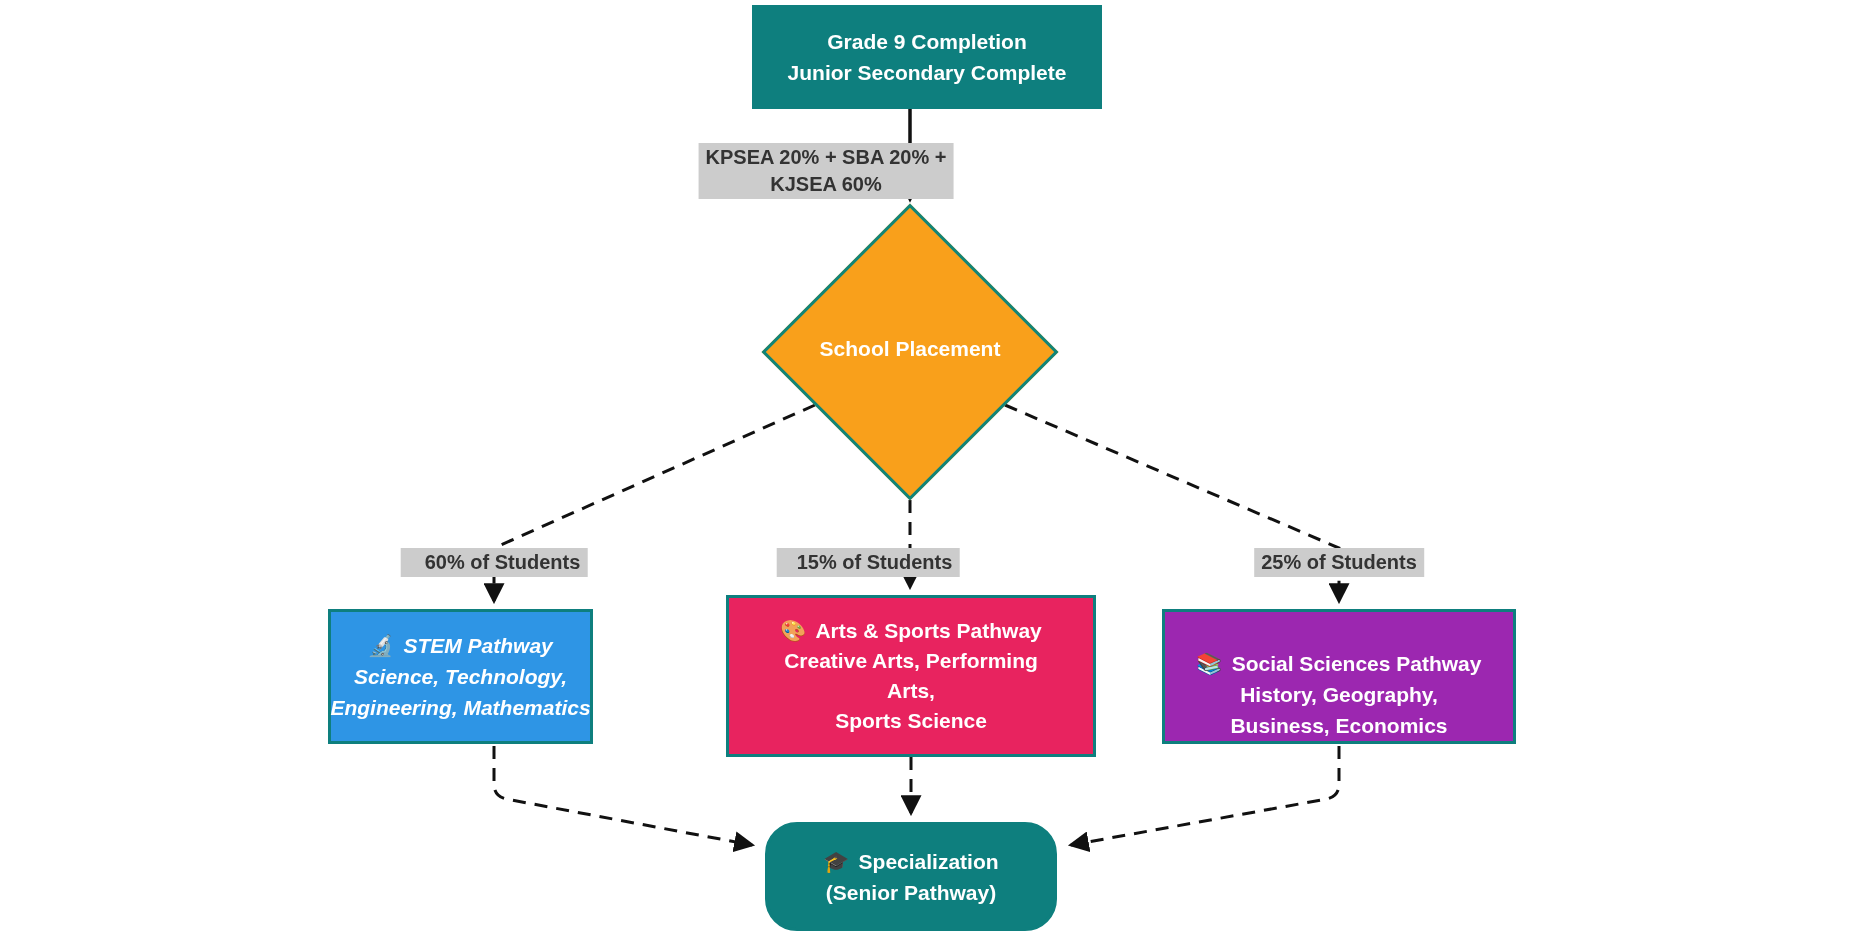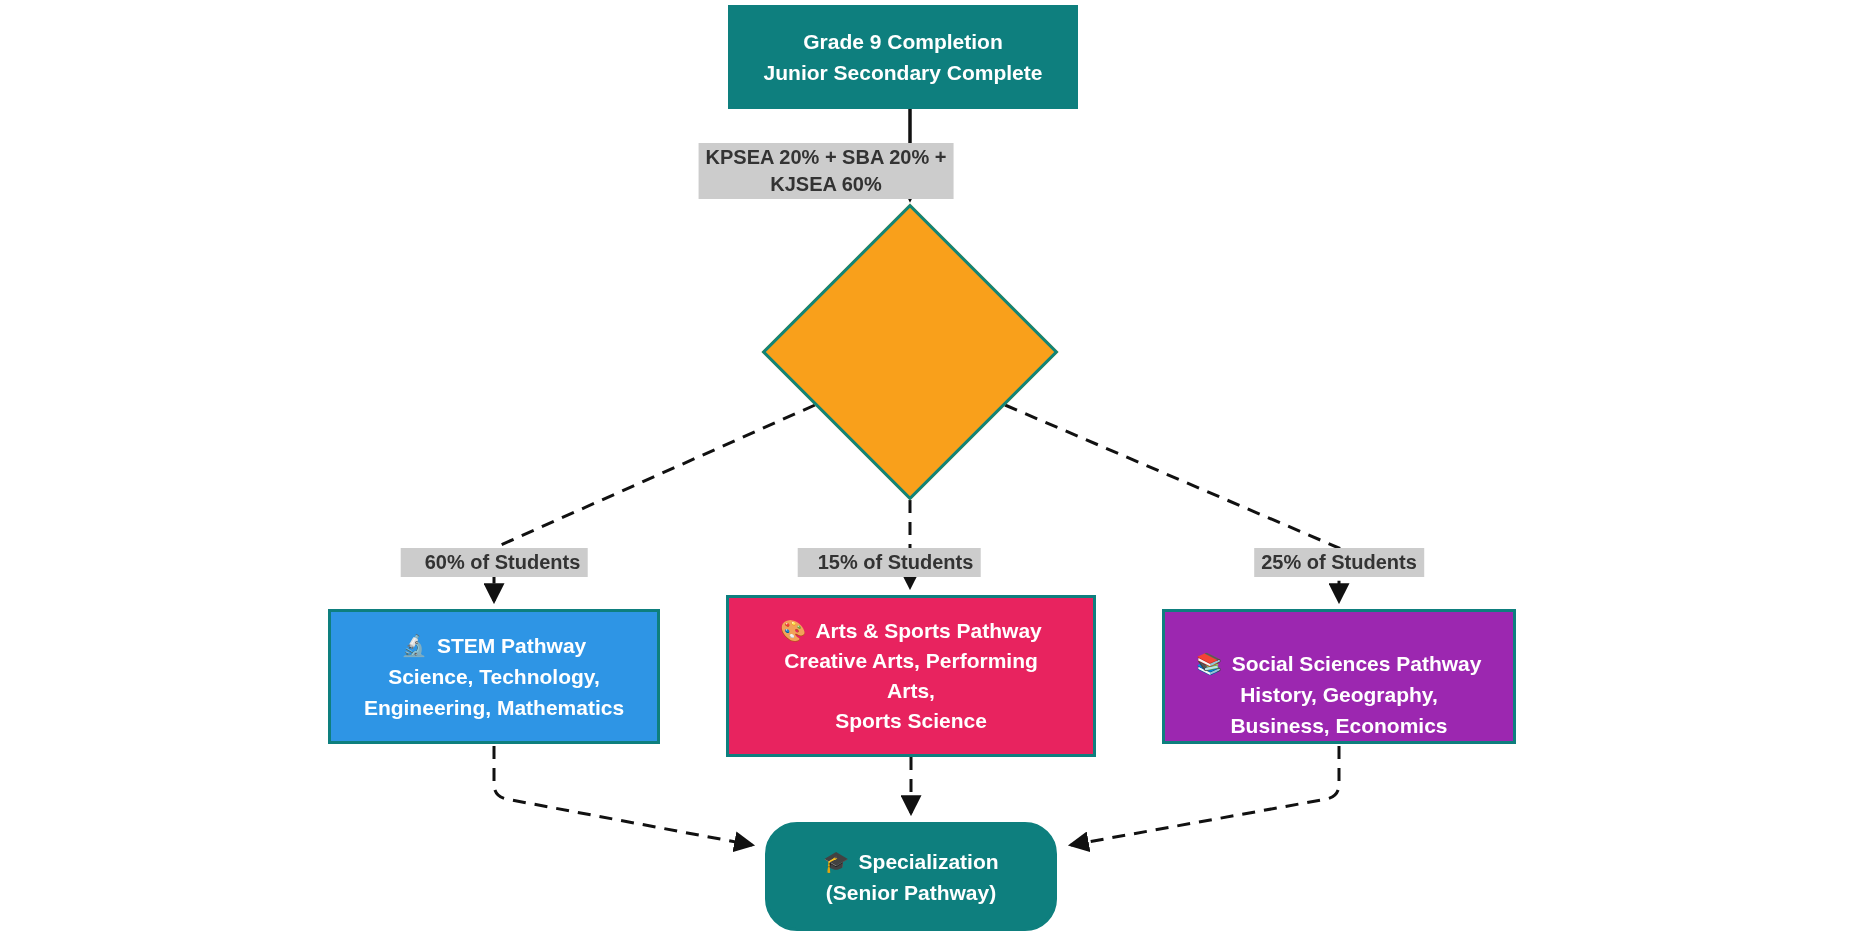--- a/index.html
+++ b/index.html
@@ -9,42 +9,42 @@
   }
   .edges{position:absolute;left:0;top:0;z-index:1;}
   .node{
     position:absolute;z-index:2;box-sizing:border-box;
     display:flex;flex-direction:column;justify-content:center;align-items:center;
     color:#ffffff;text-align:center;border:3px solid var(--teal,#0E7F7E);
     font-size:21px;line-height:31px;
   }
   .nl{white-space:nowrap;}
   .emoji{margin-right:9px;}
-  #node-grade9{left:728px;top:5px;width:350px;height:104px;background:var(--teal,#0E7F7E);}
-  #node-stem{left:328px;top:609px;width:332px;height:135px;background:var(--blue,#2E95E5);}
+  #node-grade9{left:752px;top:5px;width:350px;height:104px;background:var(--teal,#0E7F7E);}
+  #node-stem{left:328px;top:609px;width:265px;height:135px;background:var(--blue,#2E95E5);font-style:italic;}
   #node-arts{left:726px;top:595px;width:370px;height:162px;background:var(--pink,#E8235F);line-height:30px;}
   #node-social{left:1162px;top:609px;width:354px;height:135px;background:var(--purple,#9C27B0);justify-content:flex-end;}
   #node-spec{left:765px;top:822px;width:292px;height:109px;background:var(--teal,#0E7F7E);border-radius:32px;}
   .diamond-shape{
     position:absolute;left:805px;top:247px;width:210px;height:210px;z-index:2;box-sizing:border-box;
     background:var(--orange,#F9A01B);border:3px solid var(--diamond-border,#108578);
     transform:rotate(45deg);
   }
   .diamond-label{
     position:absolute;left:760px;top:337px;width:300px;z-index:2;
     color:#ffffff;font-size:21px;text-align:center;white-space:nowrap;
   }
   .edge-label{
     position:absolute;z-index:3;background:var(--label-bg,#CCCCCC);color:#333333;
     font-size:20px;line-height:27px;text-align:center;padding:1px 7px;
     transform:translateX(-50%);white-space:nowrap;margin-top:16px;
   }
   #label-exam{left:826px;top:127px;}
   #label-stem-pct{left:494px;top:532px;padding-left:24px;}
-  #label-arts-pct{left:889px;top:532px;padding-left:20px;}
+  #label-arts-pct{left:868px;top:532px;padding-left:20px;}
   #label-social-pct{left:1339px;top:532px;}
 </style>
 </head>
 <body>
 
 <div class="canvas">
 
   <svg class="edges" width="1858" height="935" viewBox="0 0 1858 935">
     <defs>
       <marker id="arrow" viewBox="0 0 10 10" refX="8.5" refY="5" markerWidth="7" markerHeight="7" orient="auto-start-reverse">
@@ -71,20 +71,21 @@
     <div class="nl">Grade 9 Completion</div>
     <div class="nl">Junior Secondary Complete</div>
   </div>
 
   <div class="edge-label" id="label-exam">
     <div class="nl">KPSEA 20% + SBA 20% +</div>
     <div class="nl">KJSEA 60%</div>
   </div>
 
   <div class="diamond-shape"></div>
+  <div class="diamond-label">School Placement</div>
 
   <div class="edge-label" id="label-stem-pct">60% of Students</div>
   <div class="edge-label" id="label-arts-pct">15% of Students</div>
   <div class="edge-label" id="label-social-pct">25% of Students</div>
 
   <div class="node" id="node-stem">
     <div class="nl">
       <span class="emoji">🔬</span><span>STEM Pathway</span>
     </div>
     <div class="nl">Science, Technology,</div>

